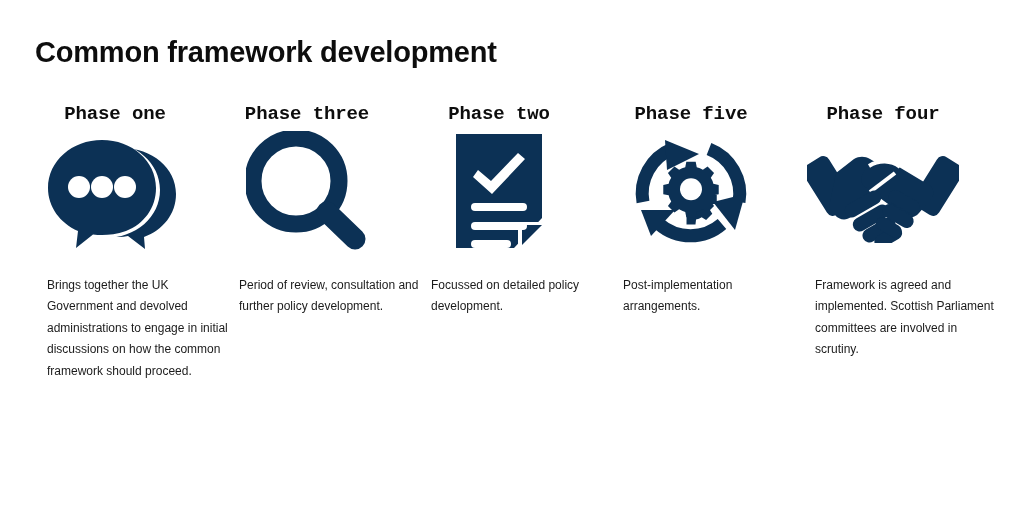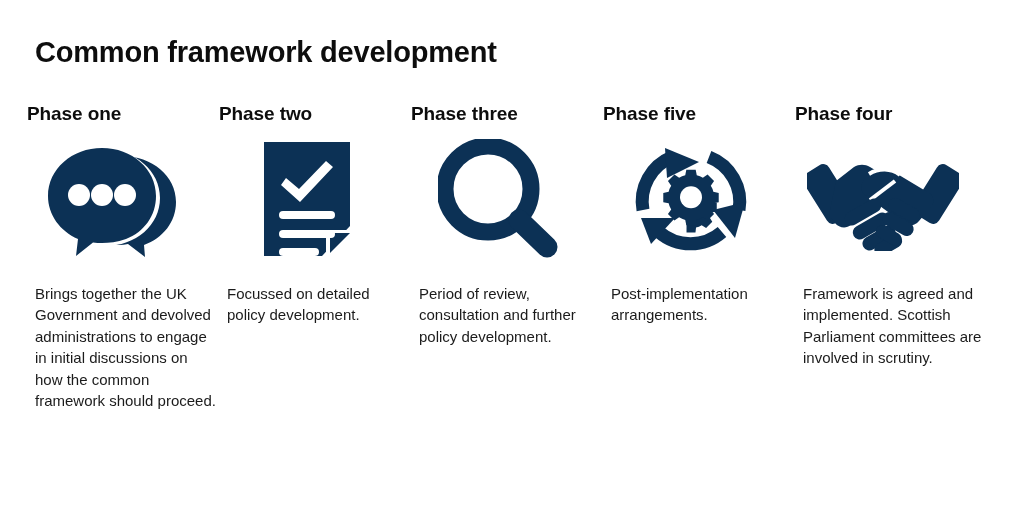--- a/index.html
+++ b/index.html
@@ -36,41 +36,42 @@
   }
   .phase {
     width: 192px;
     flex: 0 0 192px;
     display: flex;
     flex-direction: column;
     align-items: flex-start;
   }
   .phase-heading {
     width: 176px;
-    text-align: left;
+    text-align: center;
     font-size: 19px;
     font-weight: bold;
     color: #0d0d0d;
     letter-spacing: -0.1px;
     line-height: 1.1;
-    margin-bottom: 8px;
+    margin-bottom: 0;
+    font-family: Liberation Mono, monospace;
   }
   .icon-wrap {
     width: 176px;
     height: 132px;
     display: flex;
     align-items: center;
     justify-content: center;
   }
   .icon-wrap svg { display: block; }
   .phase-desc {
     margin-top: 18px;
-    margin-left: 8px;
+    margin-left: 20px;
     width: 182px;
-    font-size: 15px;
+    font-size: 12px;
     line-height: 21.5px;
     color: #1b1b1b;
     text-align: left;
     font-weight: normal;
   }
   
   .p1 .icon-wrap { padding-right: 6px; }
   .p2 .icon-wrap { }
   .p3 .icon-wrap { }
   .p4 .icon-wrap { }
@@ -97,47 +98,47 @@
           <path fill="#0C3155" d="M56 8 C86 8 110 29 110 56 C110 76 98 92 80 99 C71 102 63 103 56 103 C53 103 50 102.8 47 102.4 L30 116 L32 99 C14 91 2 75 2 56 C2 29 26 8 56 8 Z"></path>
 
           <circle cx="33" cy="55" r="11" fill="#ffffff"></circle>
           <circle cx="56" cy="55" r="11" fill="#ffffff"></circle>
           <circle cx="79" cy="55" r="11" fill="#ffffff"></circle>
         </svg>
       </div>
       <div class="phase-desc">Brings together the UK Government and devolved administrations to engage in initial discussions on how the common framework should proceed.</div>
     </div>
 
+    <div class="phase p3">
+      <div class="phase-heading">Phase three</div>
+      <div class="icon-wrap">
+        <svg width="122" height="120" viewBox="0 0 122 120" aria-hidden="true">
+          <circle cx="50" cy="50" r="43" fill="none" stroke="#0C3155" stroke-width="17"></circle>
+          <line x1="81" y1="81" x2="109" y2="108" stroke="#0C3155" stroke-width="21" stroke-linecap="round"></line>
+        </svg>
+      </div>
+      <div class="phase-desc">Period of review, consultation and further policy development.</div>
+    </div>
+
     <div class="phase p2">
       <div class="phase-heading">Phase two</div>
       <div class="icon-wrap">
         <svg width="94" height="118" viewBox="0 0 94 118" aria-hidden="true">
           <path fill="#0C3155" d="M4 2 H90 V86 L62 116 H4 Z"></path>
           <path fill="#ffffff" d="M66 116 V90 H92 Z"></path>
           <path fill="#0C3155" d="M70 113 V93 H90 Z"></path>
 
           <path fill="#ffffff" d="M26 38 L21 45 L40 62 L73 27 L66 21 L39 49 Z"></path>
 
           <rect x="19" y="71" width="56" height="8" rx="4" fill="#ffffff"></rect>
           <rect x="19" y="90" width="56" height="8" rx="4" fill="#ffffff"></rect>
           <rect x="19" y="108" width="40" height="8" rx="4" fill="#ffffff"></rect>
         </svg>
       </div>
       <div class="phase-desc">Focussed on detailed policy development.</div>
-    </div>
-
-    <div class="phase p3">
-      <div class="phase-heading">Phase three</div>
-      <div class="icon-wrap">
-        <svg width="122" height="120" viewBox="0 0 122 120" aria-hidden="true">
-          <circle cx="50" cy="50" r="43" fill="none" stroke="#0C3155" stroke-width="17"></circle>
-          <line x1="81" y1="81" x2="109" y2="108" stroke="#0C3155" stroke-width="21" stroke-linecap="round"></line>
-        </svg>
-      </div>
-      <div class="phase-desc">Period of review, consultation and further policy development.</div>
     </div>
 
     <div class="phase p5">
       <div class="phase-heading">Phase five</div>
       <div class="icon-wrap">
         <svg width="124" height="122" viewBox="0 0 124 122" aria-hidden="true">
           <g fill="none" stroke="#0C3155" stroke-width="13">
             <path d="M14 72 A48 48 0 0 1 43 19"></path>
             <path d="M110 72 A48 48 0 0 0 80 19"></path>
             <path d="M30 94 A48 48 0 0 0 93 94"></path>

